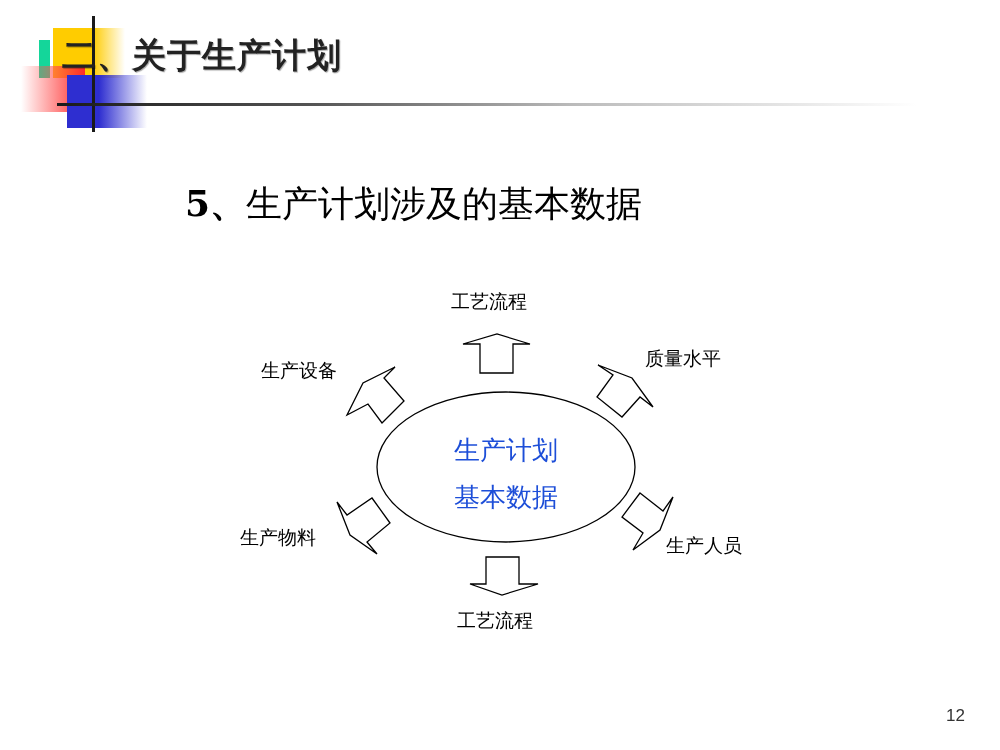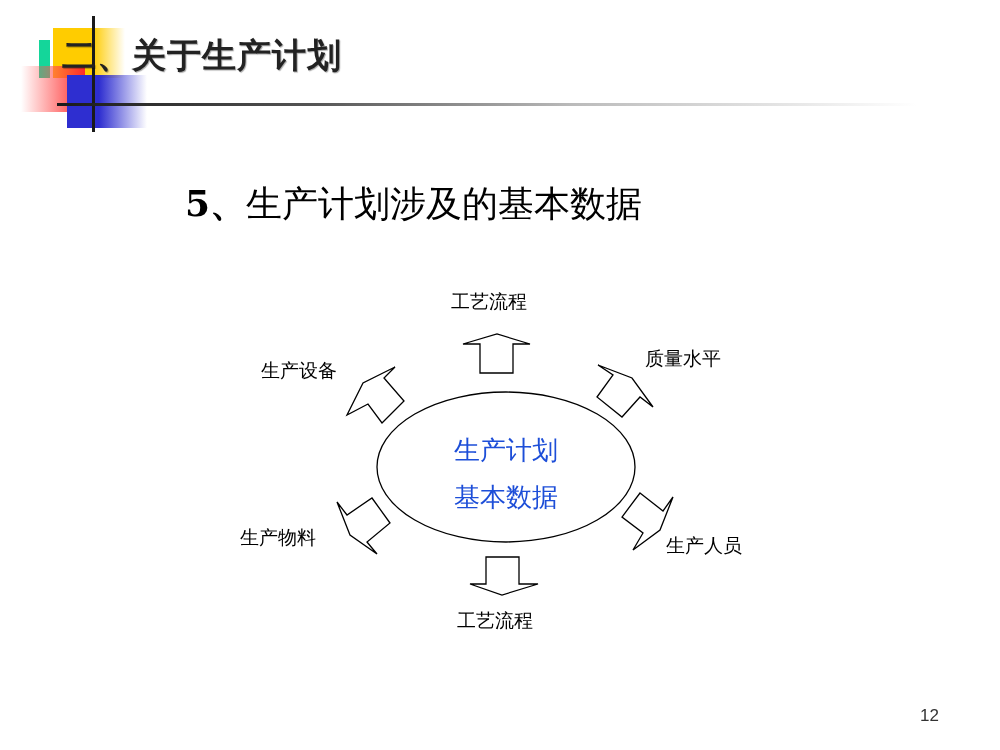--- a/index.html
+++ b/index.html
@@ -64,21 +64,21 @@
       font-size: 19px; line-height: 26px;
       color: #000;
       white-space: nowrap;
     }
     .center-text {
       position: absolute; left: 378px; width: 256px; text-align: center;
       font-family: "DejaVu Sans", "Liberation Sans", sans-serif;
       font-size: 26px; line-height: 34px; color: #1d4ed8;
     }
     .page-number {
-      position: absolute; left: 920px; top: 706px;
+      position: absolute; left: 946px; top: 706px;
       font-family: "Liberation Sans", "DejaVu Sans", sans-serif;
       font-size: 17px; color: #333;
     }
   </style>
 </head>
 <body>
 
 <div class="logo">
   <div class="yellow"></div>
   <div class="green"></div>

